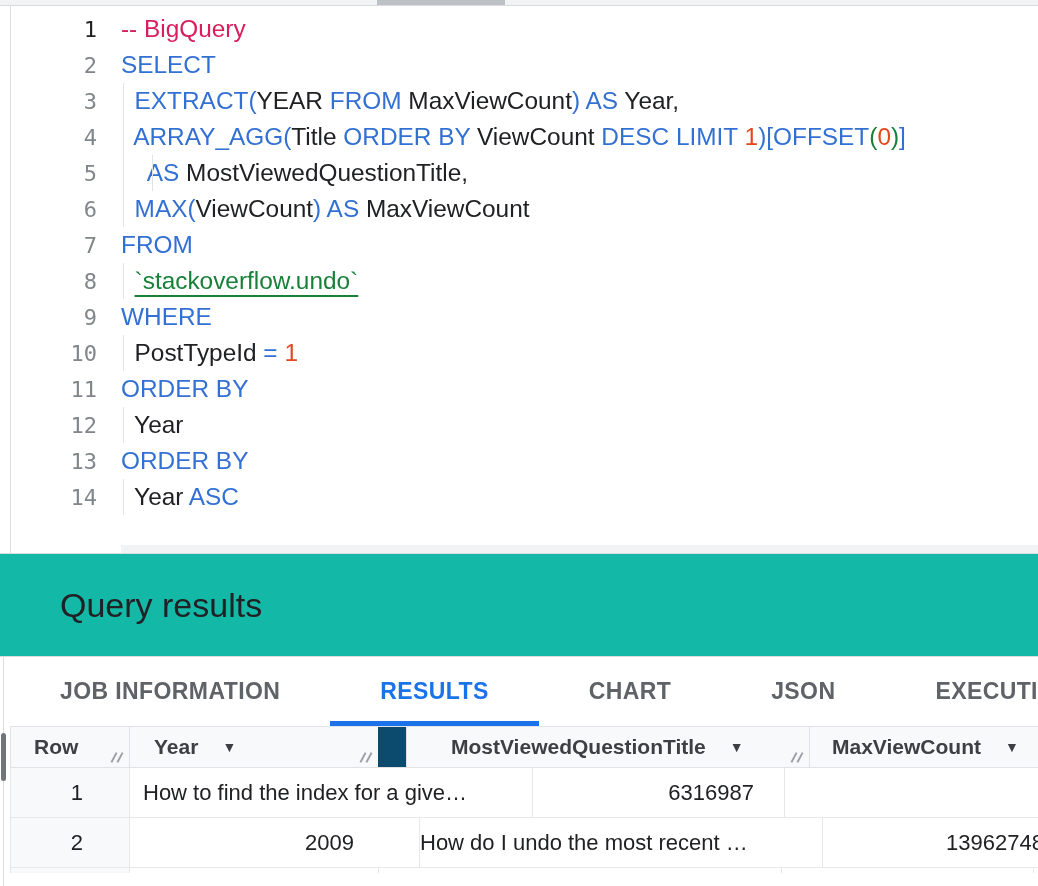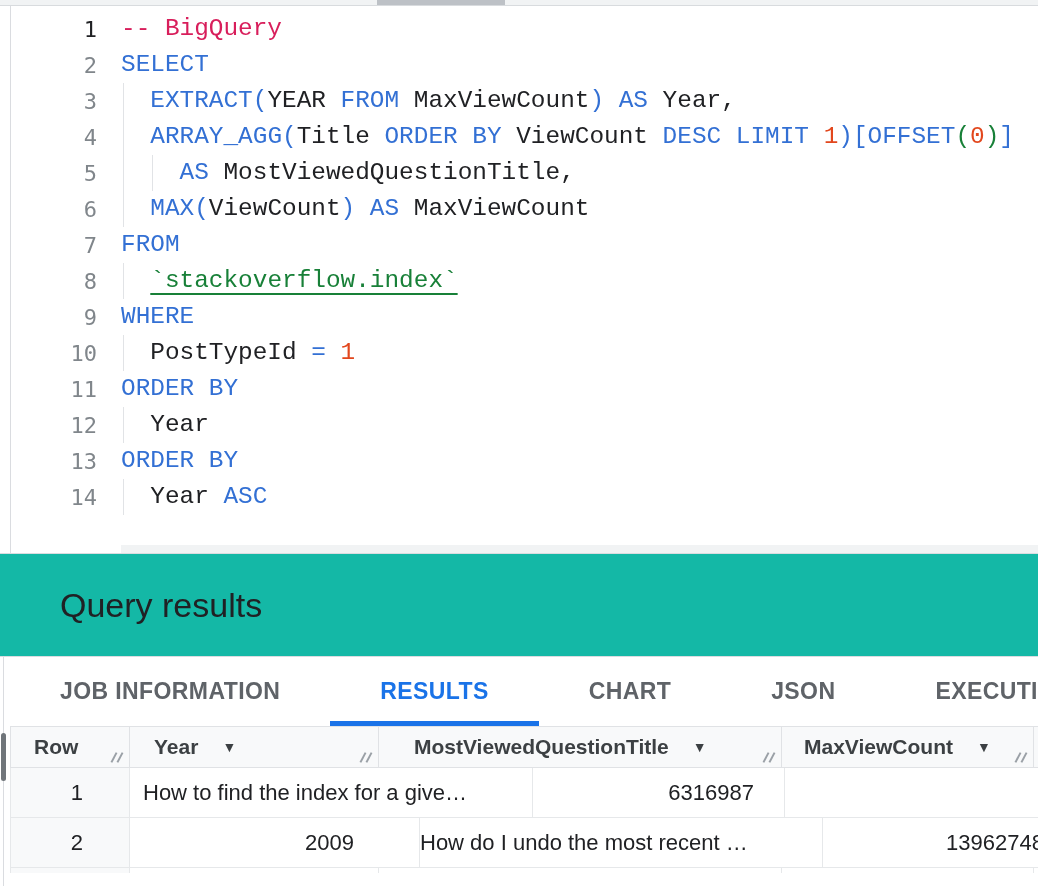--- a/index.html
+++ b/index.html
@@ -10,21 +10,21 @@
   
   #topbar{position:absolute;top:0;left:0;width:1038px;height:5px;background:#f1f3f4;border-bottom:1px solid #d8dbde;}
   #topbar-thumb{position:absolute;top:0;left:377px;width:128px;height:5px;background:#bdc1c6;}
   
   #editor{position:absolute;top:6px;left:0;width:1038px;height:547px;background:#fff;}
   #editor-left-border{position:absolute;left:10px;top:0;width:1px;height:547px;background:#dadce0;}
   #code-lines{position:absolute;top:5px;left:0;right:0;}
   .cl{height:36px;display:flex;align-items:center;position:relative;}
   .ln{width:97px;text-align:right;font-family:"DejaVu Sans Mono",monospace;font-size:22px;color:#80868b;flex:none;}
   .cl.active .ln{color:#202124;}
-  .lc{margin-left:24px;font-family:Liberation Mono, monospace;font-size:24.4px;white-space:pre;color:#202124;line-height:36px;}
+  .lc{margin-left:24px;font-family:Liberation Sans, sans-serif;font-size:24.4px;white-space:pre;color:#202124;line-height:36px;}
   .tk.kw{color:#3370d4}
   .tk.com{color:#d81e5b}
   .tk.num{color:#e2471d}
   .tk.grn{color:#188038}
   .tk.pln{color:#202124}
   .tk.tbl{color:#188038;text-decoration:underline;text-decoration-thickness:2px;text-underline-offset:6px;}
   .guide{position:absolute;top:0;bottom:0;width:1px;background:#e1e3e6;}
   #editor-bottom-band{position:absolute;left:121px;top:539px;width:917px;height:8px;background:#f1f3f4;}
   .hdiv{position:absolute;left:0;width:1038px;height:1px;background:#dadce0;}
   #divider1{top:553px;}
@@ -96,21 +96,21 @@
         <div class="ln">6</div>
         <div class="lc"><span class="tk pln">  </span><span class="tk kw">MAX(</span><span class="tk pln">ViewCount</span><span class="tk kw">) AS</span><span class="tk pln"> MaxViewCount</span></div>
       </div>
       <div class="cl">
         <div class="ln">7</div>
         <div class="lc"><span class="tk kw">FROM</span></div>
       </div>
       <div class="cl">
         <div class="guide" style="left: 123px;"></div>
         <div class="ln">8</div>
-        <div class="lc"><span class="tk pln">  </span><span class="tk tbl">`stackoverflow.index`</span></div>
+        <div class="lc"><span class="tk pln">  </span><span class="tk tbl">`stackoverflow.undo`</span></div>
       </div>
       <div class="cl">
         <div class="ln">9</div>
         <div class="lc"><span class="tk kw">WHERE</span></div>
       </div>
       <div class="cl">
         <div class="guide" style="left: 123px;"></div>
         <div class="ln">10</div>
         <div class="lc"><span class="tk pln">  PostTypeId </span><span class="tk kw">=</span><span class="tk pln"> </span><span class="tk num">1</span></div>
       </div>
@@ -176,21 +176,21 @@
         </span>
       </div>
       <div class="th" style="width: 249px; padding-left: 24px;">
         <span class="th-label">Year</span>
         <span class="sort">▼</span>
         <span class="rz">
           <i></i>
           <i></i>
         </span>
       </div>
-      <div class="th" style="width: 403px; padding-left: 35px;">
+      <div class="th" style="width: 403px; padding-left: 44px; margin-left: 28px;">
         <span class="th-label">MostViewedQuestionTitle</span>
         <span class="sort">▼</span>
         <span class="rz">
           <i></i>
           <i></i>
         </span>
       </div>
       <div class="th" style="width: 252px; padding-left: 22px;">
         <span class="th-label">MaxViewCount</span>
         <span class="sort">▼</span>

